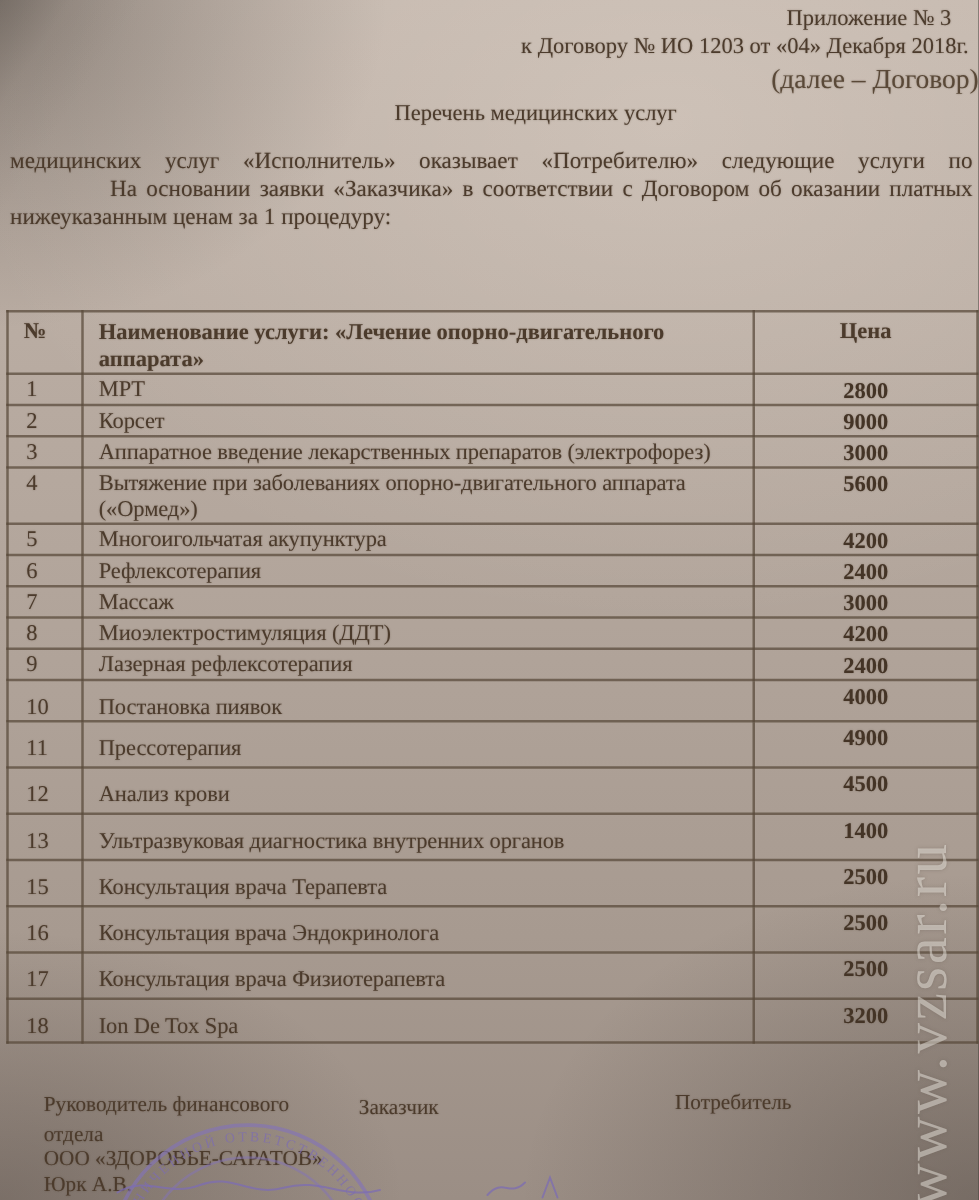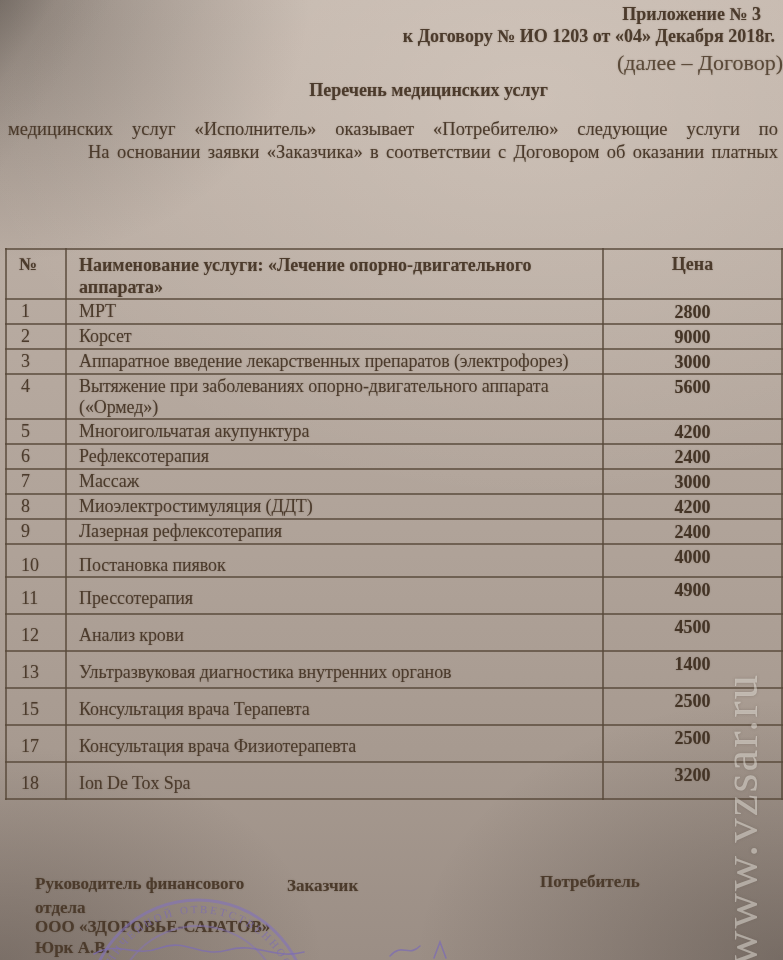--- a/index.html
+++ b/index.html
@@ -15,21 +15,21 @@
       radial-gradient(55% 38% at 0% 0%, rgba(52,46,41,0.38), transparent 72%),
       radial-gradient(55% 30% at 0% 100%, rgba(48,40,35,0.30), transparent 75%),
       radial-gradient(60% 35% at 100% 100%, rgba(45,38,33,0.33), transparent 78%),
       linear-gradient(180deg,#c2b5ab 0%,#b9aca2 28%,#b0a399 55%,#a79a90 78%,#9b8e85 100%);
   }
   .corner-shade{
     position:absolute;inset:0;pointer-events:none;
     background:linear-gradient(123deg, rgba(80,73,67,0.35) 0%, rgba(120,110,102,0.14) 4%, transparent 8%);
   }
   .txt{position:absolute;color:#4c3b2c;text-shadow:0 0 1.5px rgba(76,59,44,0.45);}
-  .b{font-weight:bold;}
+  .b{font-weight:normal;}
   .hdr-appendix{top:4px;right:22px;font-size:18px;}
   .hdr-contract{top:26px;right:8px;font-size:18px;}
   .hdr-hereinafter{top:50px;right:0px;font-size:22px;color:#5a4938;}
   .doc-title{top:80px;left:74px;right:0;text-align:center;font-size:18px;}
   .intro{top:118px;left:8px;width:770px;font-size:18.5px;line-height:22.5px;}
   .intro .jline{text-align:justify;text-align-last:justify;}
   .intro .l1{text-indent:80px;}
   .intro .l3{text-align:left;}
   table#svc{
     position:absolute;left:5px;top:248px;width:776px;
@@ -87,20 +87,21 @@
   <div class="corner-shade"></div>
 
   <div class="txt b hdr-appendix">Приложение № 3</div>
   <div class="txt b hdr-contract">к Договору № ИО 1203 от «04» Декабря 2018г.</div>
   <div class="txt hdr-hereinafter">(далее – Договор)</div>
   <div class="txt b doc-title">Перечень медицинских услуг</div>
 
   <div class="txt intro">
     <div class="jline">медицинских услуг «Исполнитель» оказывает «Потребителю» следующие услуги по</div>
     <div class="jline l1">На основании заявки «Заказчика» в соответствии с Договором об оказании платных</div>
+    <div class="l3">нижеуказанным ценам за 1 процедуру:</div>
   </div>
 
   <table id="svc">
     <colgroup>
         <col class="w-num">
         <col class="w-name">
         <col class="w-price">
       </colgroup>
     <thead>
       <tr>
@@ -174,20 +175,25 @@
       <td class="c-num">13</td>
       <td class="c-name">Ультразвуковая диагностика внутренних органов</td>
       <td class="c-price">1400</td>
     </tr>
         <tr>
       <td class="c-num">15</td>
       <td class="c-name">Консультация врача Терапевта</td>
       <td class="c-price">2500</td>
     </tr>
         <tr>
+      <td class="c-num">16</td>
+      <td class="c-name">Консультация врача Эндокринолога</td>
+      <td class="c-price">2500</td>
+    </tr>
+        <tr>
       <td class="c-num">17</td>
       <td class="c-name">Консультация врача Физиотерапевта</td>
       <td class="c-price">2500</td>
     </tr>
         <tr>
       <td class="c-num">18</td>
       <td class="c-name">Ion De Tox Spa</td>
       <td class="c-price">3200</td>
     </tr>
       </tbody>

